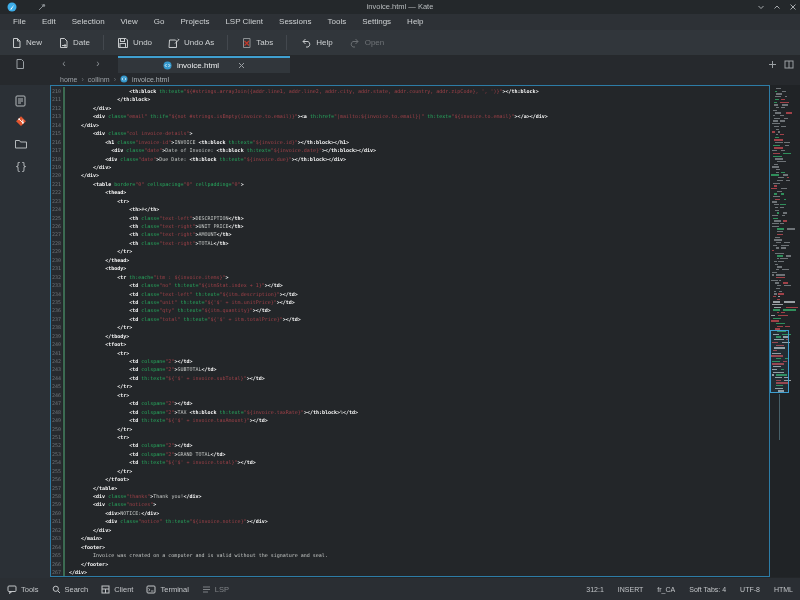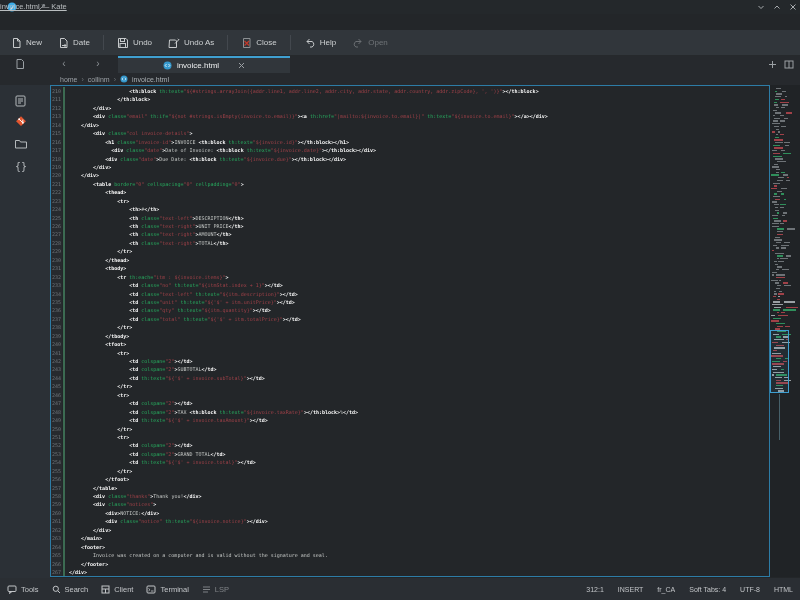--- a/index.html
+++ b/index.html
@@ -5,21 +5,21 @@
   * { margin:0; padding:0; box-sizing:border-box; }
   html,body { background:#17191b; }
   body { font-family:"Liberation Sans", sans-serif; }
   .win { position:relative; width:800px; height:600px; background:#232629; overflow:hidden; }
 
   
   .titlebar { position:absolute; left:0; top:0; width:800px; height:14px; background:#24282b; }
   .app-icon { position:absolute; left:7px; top:2px; width:10px; height:10px; }
   .pin-icon { position:absolute; left:37px; top:2px; width:10px; height:10px; opacity:.8; }
   .win-title { position:absolute; left:0; top:0; width:100%; height:14px; line-height:14px;
-               font-size:7.5px; color:#b9bdbf;text-decoration:underline; }
+               text-align:center; font-size:7.5px; color:#b9bdbf; }
   .win-controls { position:absolute; right:2px; top:0; height:14px; display:flex; align-items:center; gap:5px; }
   .win-btn { width:11px; height:11px; display:flex; align-items:center; justify-content:center; }
 
   
   .menubar { position:absolute; left:0; top:14px; width:800px; height:16px; background:#2d3136;
              display:flex; align-items:center; padding-left:5px; }
   .mitem { font-size:8px; color:#ced1d3; padding:0 8px; line-height:16px; }
 
   
   .toolbar { position:absolute; left:0; top:30px; width:800px; height:26px; background:#31363b;
@@ -116,20 +116,33 @@
           </svg>
       </span>
       <span class="win-btn">
         <svg width="8" height="8">
             <path d="M1.5 1.5l5 5M6.5 1.5l-5 5" stroke="#a7abae" stroke-width="1" fill="none"></path>
           </svg>
       </span>
     </div>
   </div>
 
+  <div class="menubar">
+      <span class="mitem">File</span>
+      <span class="mitem">Edit</span>
+      <span class="mitem">Selection</span>
+      <span class="mitem">View</span>
+      <span class="mitem">Go</span>
+      <span class="mitem">Projects</span>
+      <span class="mitem">LSP Client</span>
+      <span class="mitem">Sessions</span>
+      <span class="mitem">Tools</span>
+      <span class="mitem">Settings</span>
+      <span class="mitem">Help</span>
+    </div>
 
   <div class="toolbar">
     <div class="tbtn">
       <span>
           <svg width="11" height="12">
             <path d="M2.5 1.5h4l2.5 2.5v6.5h-6.5z" stroke="#c6c9cb" fill="none"></path>
             <path d="M6.5 1.5v2.5h2.5" stroke="#c6c9cb" fill="none"></path>
           </svg>
         </span>
       <span>New</span>
@@ -164,21 +177,21 @@
       <span>Undo As</span>
     </div>
     <div class="tsep"></div>
     <div class="tbtn">
       <span>
           <svg width="11" height="12">
             <path d="M2.5 1.5h6.5v9h-6.5z" stroke="#8c9093" fill="none"></path>
             <path d="M3.5 4l4.5 4.5M8 4L3.5 8.5" stroke="#c0392b" stroke-width="1.3" fill="none"></path>
           </svg>
         </span>
-      <span>Close</span>
+      <span>Tabs</span>
     </div>
     <div class="tsep"></div>
     <div class="tbtn">
       <span>
           <svg width="12" height="12">
             <path d="M3 4.5h5a3 3 0 0 1 0 5.5H6" stroke="#c6c9cb" fill="none"></path>
             <path d="M5.5 2L3 4.5l2.5 2.5" stroke="#c6c9cb" fill="none"></path>
           </svg>
         </span>
       <span>Help</span>

